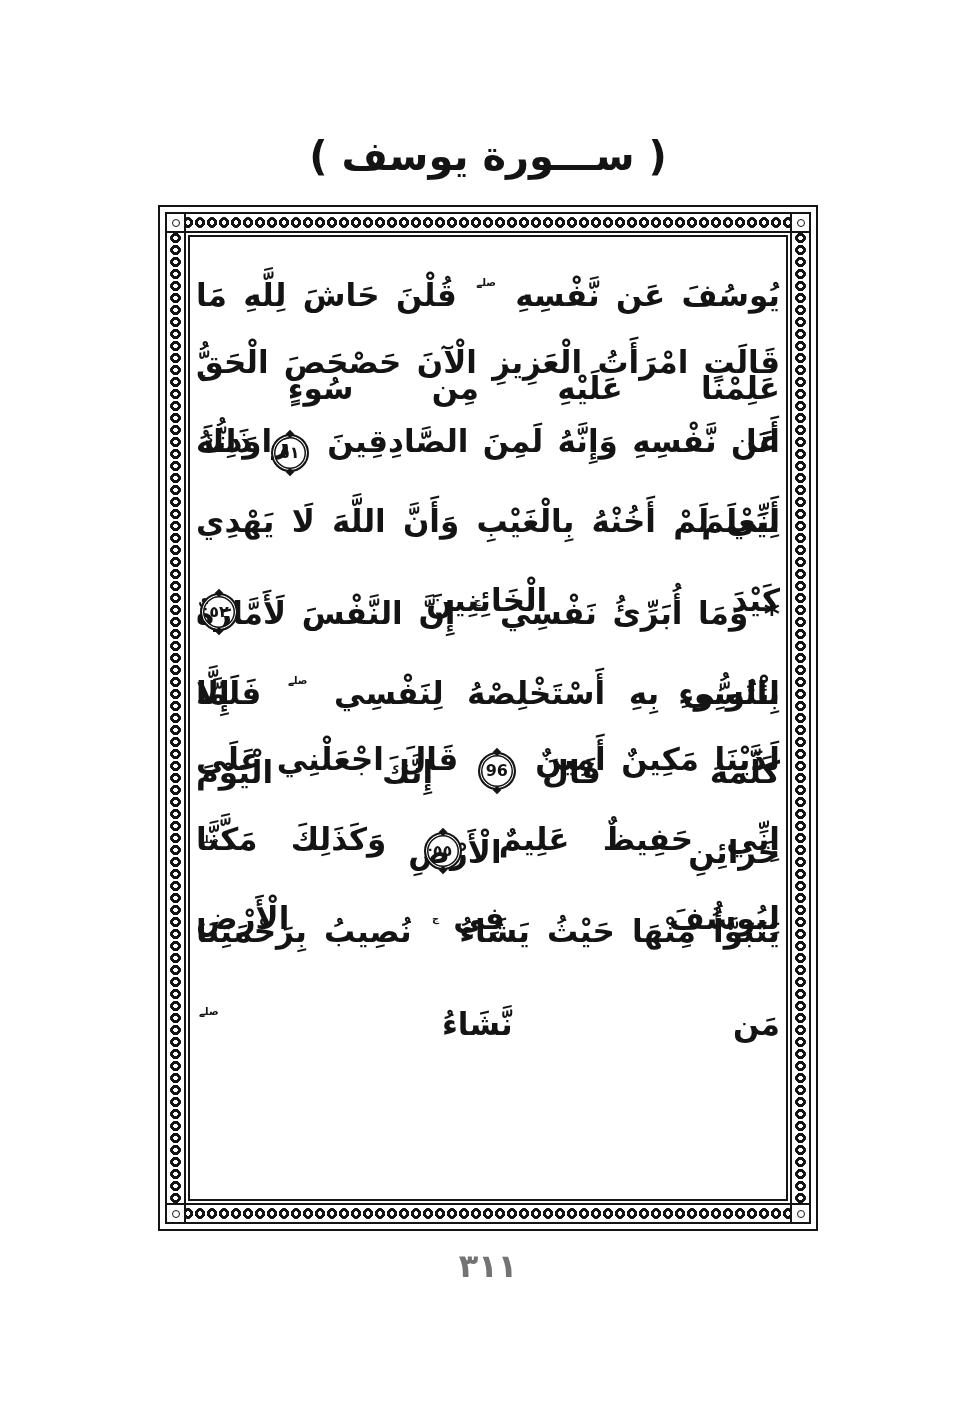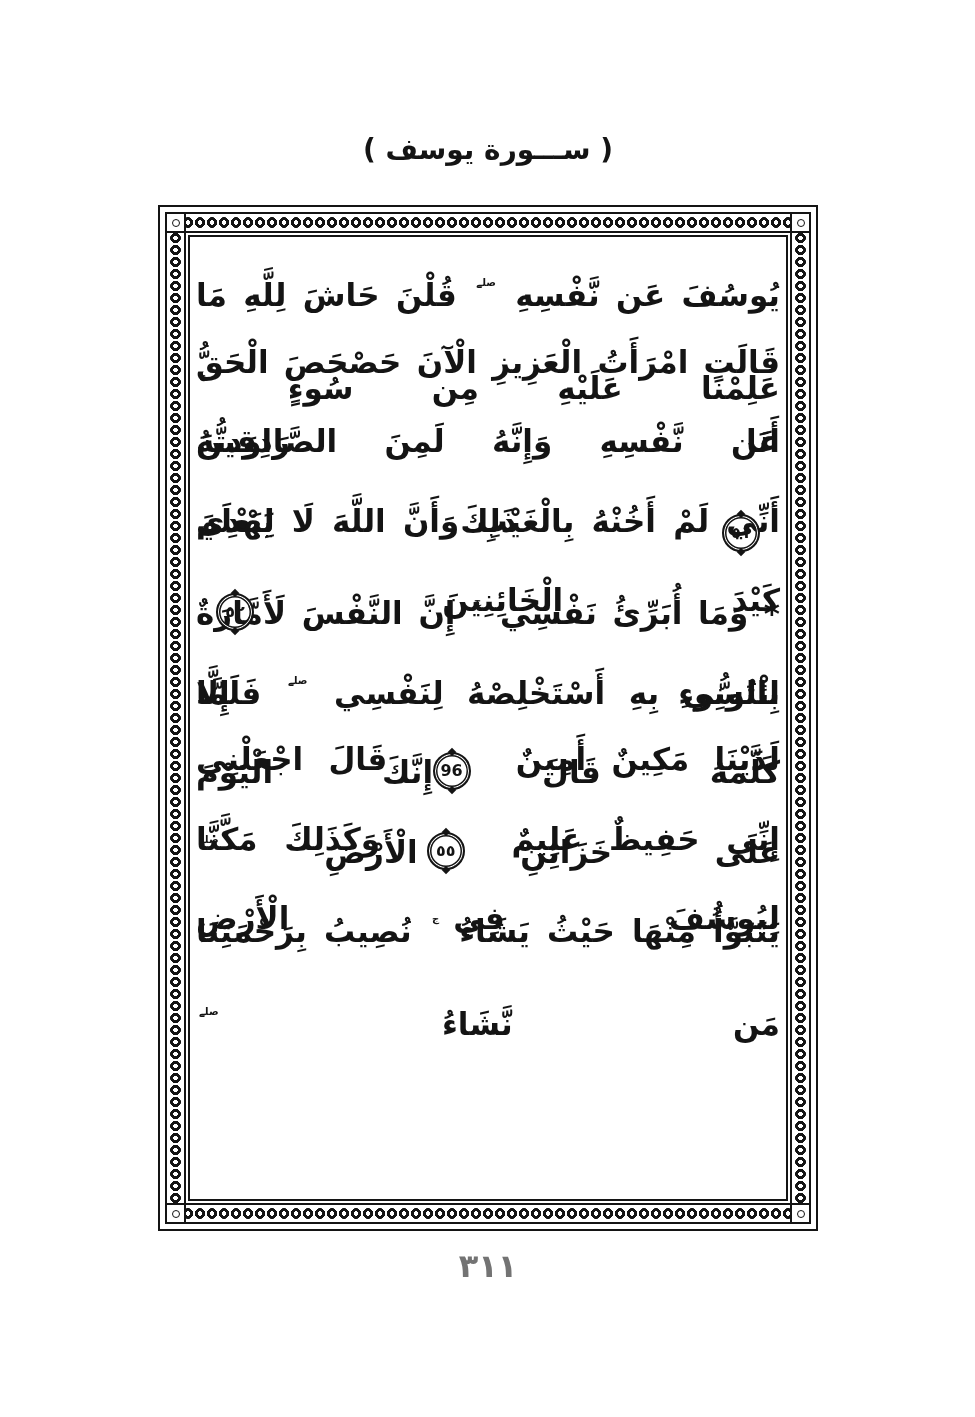--- a/index.html
+++ b/index.html
@@ -18,21 +18,21 @@
     direction: rtl;
   }
 
   
   .surah-header {
     position: absolute;
     top: 133px;
     left: 158px;
     width: 660px;
     text-align: center;
-    font-size: 28px;
+    font-size: 40px;
     font-weight: bold;
     letter-spacing: 1px;
     color: #141414;
     direction: rtl;
   }
 
   
   .frame {
     position: absolute;
     left: 158px;
@@ -127,21 +127,21 @@
     justify-content: center;
     width: 34px;
     height: 34px;
     border: 2px solid #141414;
     border-radius: 50%;
     box-shadow: 0 0 0 1px #ffffff inset, 0 0 0 2.5px #141414 inset;
     font-size: 16px;
     font-weight: bold;
     line-height: 1;
     vertical-align: -6px;
-    margin: 0 20px;
+    margin: 0 4px;
     position: relative;
   }
   .aya::before, .aya::after {
     content: "";
     position: absolute;
     left: 50%;
     width: 6px;
     height: 6px;
     background: #141414;
     transform: translateX(-50%) rotate(45deg);

